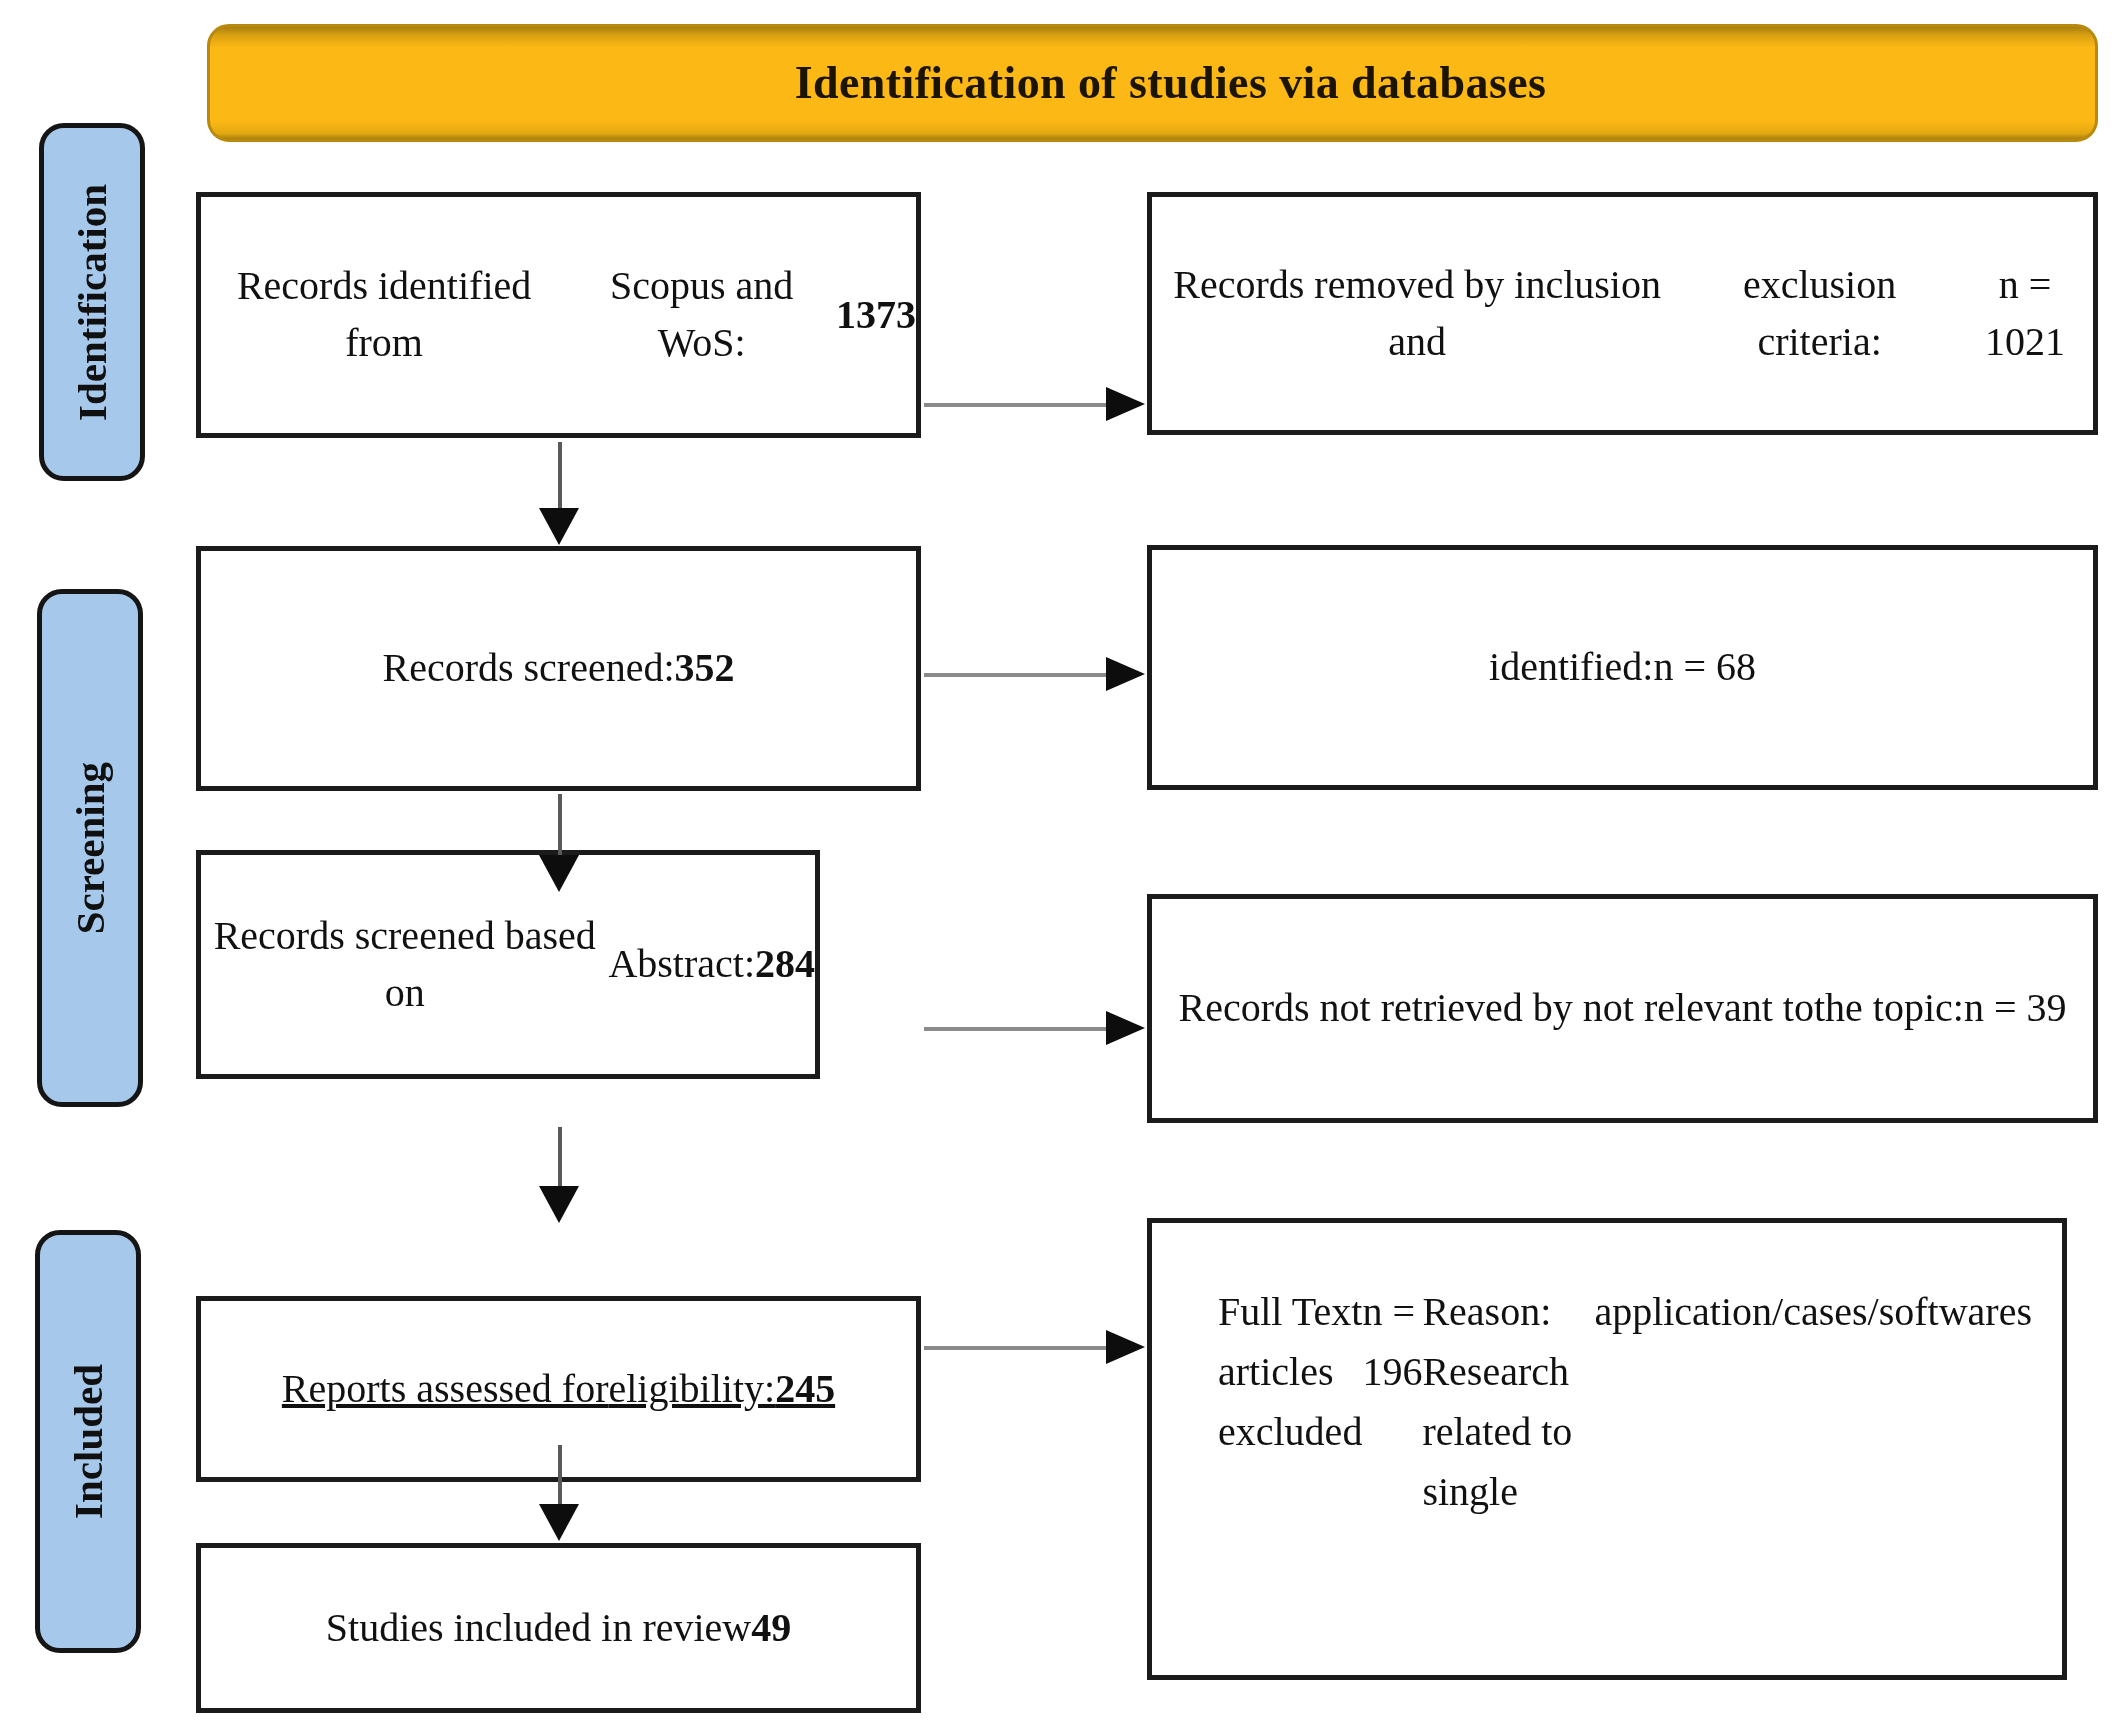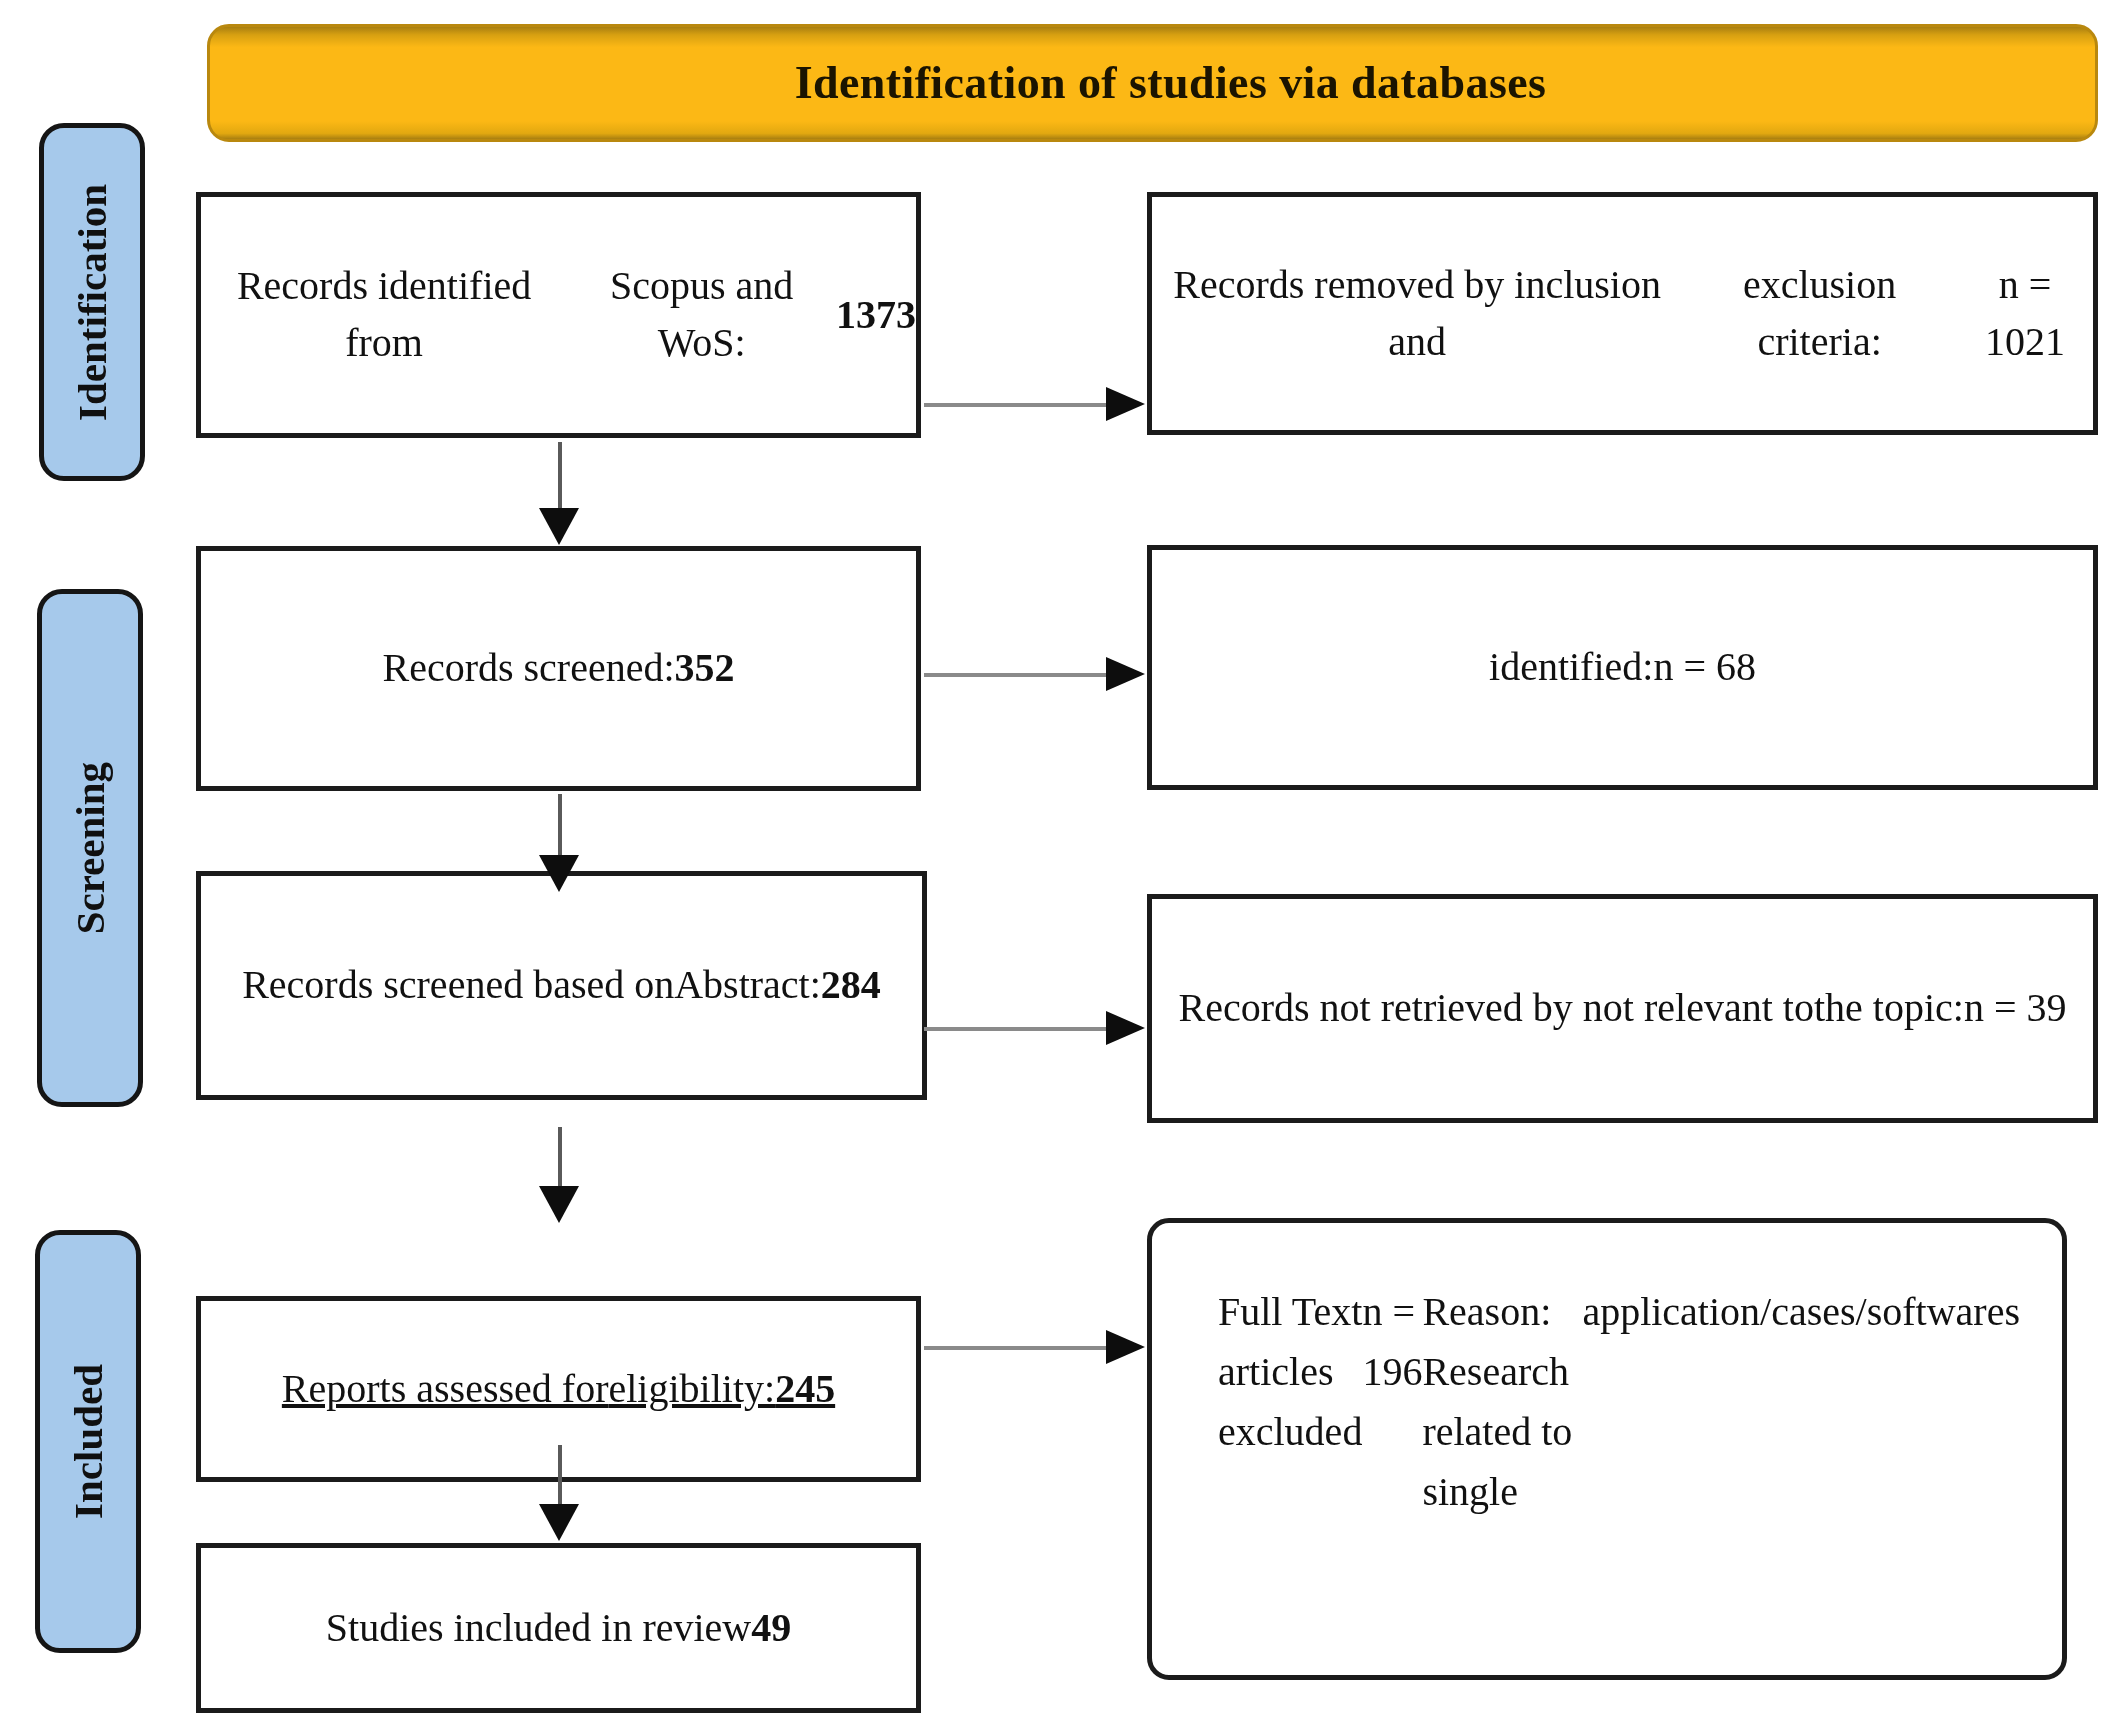--- a/index.html
+++ b/index.html
@@ -45,33 +45,32 @@
   .fbox{
     position:absolute;box-sizing:border-box;
     background:#ffffff;border:5px solid #1b1b1b;
     display:flex;align-items:center;justify-content:center;
     text-align:center;
     font-size:40px;line-height:1.42;
   }
   .fbox .count{font-weight:bold;}
   #box-identified{left:196px;top:192px;width:725px;height:246px;}
   #box-screened{left:196px;top:546px;width:725px;height:245px;}
-  #box-abstract{left:196px;top:871px;width:731px;height:229px;text-align:right;}
+  #box-abstract{left:196px;top:850px;width:624px;height:229px;}
   #box-eligibility{left:196px;top:1296px;width:725px;height:186px;text-decoration:underline;}
   #box-included{left:196px;top:1543px;width:725px;height:170px;}
   #box-excl-criteria{left:1147px;top:192px;width:951px;height:243px;}
   #box-excl-dup{left:1147px;top:545px;width:951px;height:245px;}
   #box-excl-notrel{left:1147px;top:894px;width:951px;height:229px;}
   #box-excl-fulltext{
     left:1147px;top:1218px;width:920px;height:462px;
     align-items:flex-start;justify-content:flex-start;
     text-align:left;
-    padding:59px 42px 0 66px;
+    padding:59px 30px 0 66px;
     line-height:1.5;
-    border-radius:22px;
   }
   
   .arrow-right{position:absolute;height:35px;}
   .arrow-right .shaft{
     position:absolute;left:0;top:16px;height:4.2px;background:#8a8a8a;
   }
   .arrow-right .head{
     position:absolute;top:0;width:0;height:0;
     border-top:17.7px solid transparent;
     border-bottom:17.7px solid transparent;

